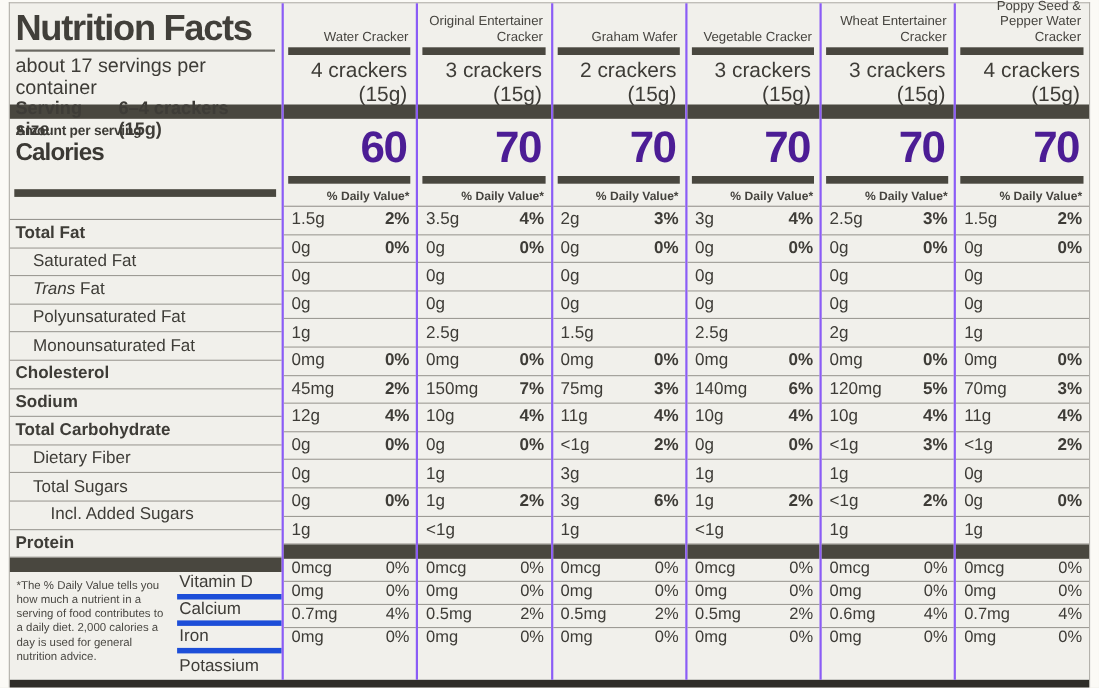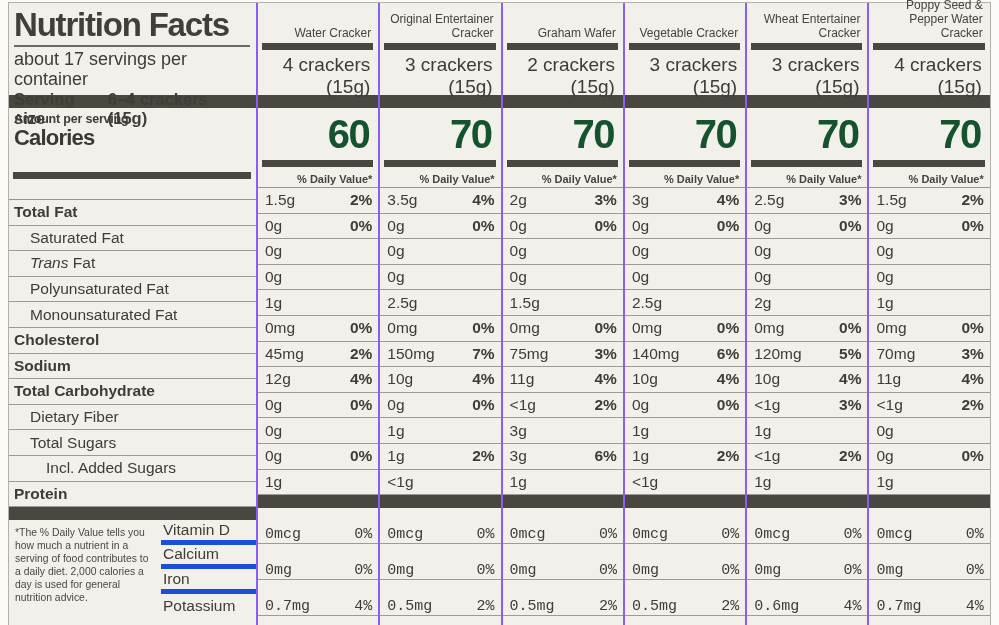--- a/index.html
+++ b/index.html
@@ -28,42 +28,42 @@
   .pserv span{display:block;}
   
   .bar{background:#49473f;}
   .thick{height:13px;}
   .med{height:7px;margin:0 5px 0 4px;}
   
   .calblock{height:64px;box-sizing:border-box;padding:4px 0 0 5px;}
   .aps{font-size:12.5px;font-weight:bold;letter-spacing:-0.2px;}
   .calword{font-size:22px;font-weight:bold;letter-spacing:-0.8px;line-height:1;margin-top:1px;color:#3b3934;}
   .pcal{height:52px;box-sizing:border-box;font-size:40px;font-weight:bold;text-align:right;
-    padding:6px 9px 0 0;line-height:1;letter-spacing:-1.5px;color:#14532d;}
+    padding:6px 9px 0 0;line-height:1;letter-spacing:-1.5px;color:#4c1d95;}
   .dvh{height:21px;box-sizing:border-box;border-bottom:1px solid #97958f;font-size:11px;font-weight:bold;
     text-align:right;padding:6px 6px 0 0;color:#45433e;}
   
   .nrow{height:25.6px;box-sizing:border-box;border-bottom:1px solid #9d9b95;
     display:flex;justify-content:space-between;align-items:center;font-size:15.5px;}
   .lab{padding-left:5px;}
   .lab.b{font-weight:bold;}
   .lab.i1{padding-left:21px;}
   .lab.i2{padding-left:37px;}
   .it{font-style:italic;}
   .pcol .nrow{padding:0 6px 0 7px;}
   .dv{font-weight:bold;}
   
   .vits{display:flex;height:98px;}
   .foot{width:152px;box-sizing:border-box;font-size:10.4px;line-height:1.25;padding:6px 4px 0 6px;color:#4a4843;}
   .vnames{flex:1;display:flex;flex-direction:column;}
   .vname{height:24.5px;box-sizing:border-box;font-size:15.5px;display:flex;align-items:center;
     border-bottom:5px solid #1d4ed8;padding-left:2px;}
   .vname.last{border-bottom:none;}
-  .vrow{height:36px;box-sizing:border-box;border-bottom:1px solid #9d9b95;
-    display:flex;justify-content:space-between;align-items:flex-end;font-size:15px;padding:0 6px 0 7px;font-family:Liberation Mono, monospace;}
+  .vrow{height:21px;box-sizing:border-box;border-bottom:1px solid #9d9b95;
+    display:flex;justify-content:space-between;align-items:flex-start;font-size:15px;padding:0 6px 0 7px;}
   .vrow.last{border-bottom:none;}
   .bottombar{height:10px;background:#2f2d29;}
 </style>
 </head>
 <body>
 
 <div class="label">
   <div class="cols">
 
     <div class="lcol">

